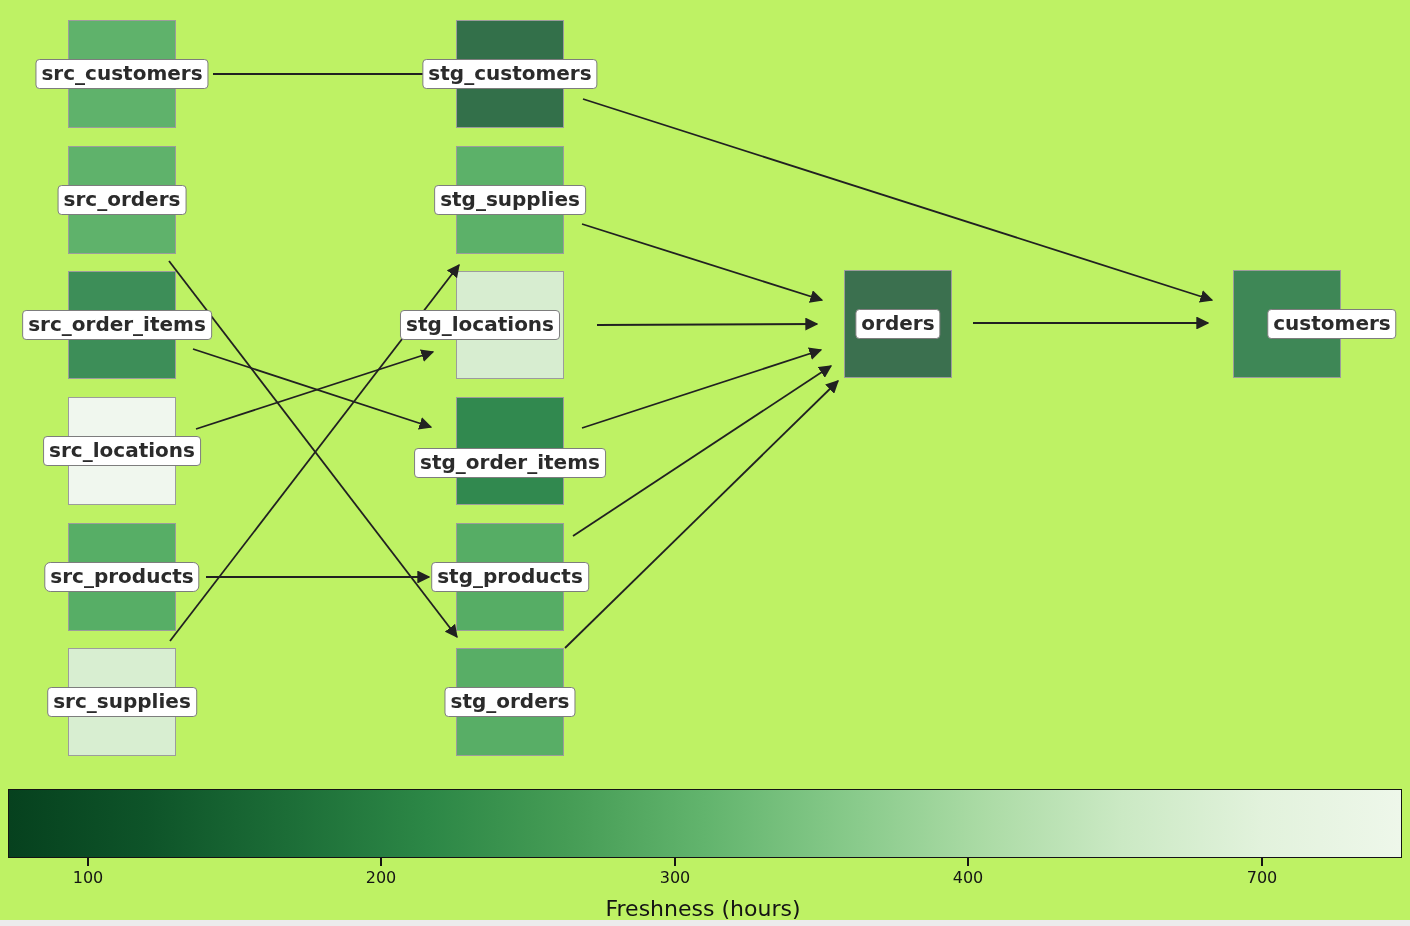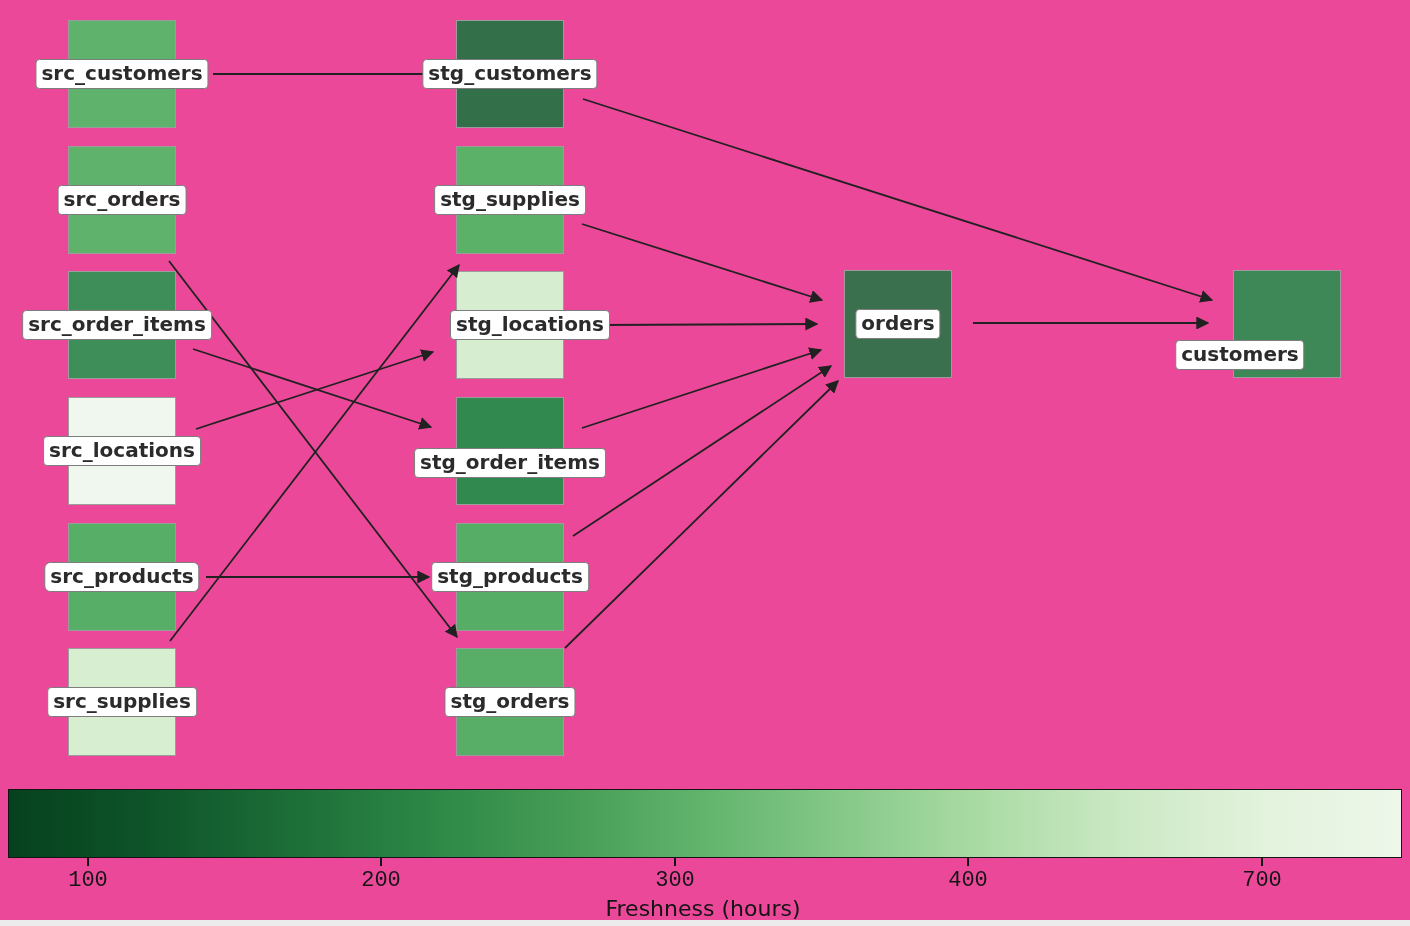--- a/index.html
+++ b/index.html
@@ -1,20 +1,20 @@
 <!DOCTYPE html>
 <html><head>
 <meta charset="utf-8">
 <style>
   html, body { margin: 0; padding: 0; background: #ffffff; }
   #figure {
     position: relative;
     width: 1410px;
     height: 926px;
-    background: #ec4899;
+    background: #bef264;
     overflow: hidden;
     font-family: "DejaVu Sans", "Liberation Sans", sans-serif;
   }
   .node-square {
     position: absolute;
     width: 108px;
     height: 108px;
     border: 1.5px solid #9c9c9c;
     box-sizing: border-box;
     z-index: 1;
@@ -49,24 +49,23 @@
   .cbar-tick {
     position: absolute;
     width: 2px;
     height: 8px;
     background: #141414;
     z-index: 1;
   }
   .cbar-tick-label {
     position: absolute;
     transform: translateX(-50%);
-    font-size: 22px;
+    font-size: 16px;
     color: #141414;
     z-index: 1;
-    font-family: Liberation Mono, monospace;
   }
   #cbar-axis-label {
     position: absolute;
     transform: translateX(-50%);
     font-size: 22px;
     color: #141414;
     z-index: 1;
   }
   #bottom-strip {
     position: absolute;
@@ -117,26 +116,26 @@
     </svg>
   <div id="label-layer">
       <div class="node-label" style="left: 122px; top: 74px;">src_customers</div>
       <div class="node-label" style="left: 122px; top: 200px;">src_orders</div>
       <div class="node-label" style="left: 117px; top: 325px;">src_order_items</div>
       <div class="node-label" style="left: 122px; top: 451px;">src_locations</div>
       <div class="node-label" style="left: 122px; top: 577px; border-radius: 6px;">src_products</div>
       <div class="node-label" style="left: 122px; top: 702px;">src_supplies</div>
       <div class="node-label" style="left: 510px; top: 74px;">stg_customers</div>
       <div class="node-label" style="left: 510px; top: 200px;">stg_supplies</div>
-      <div class="node-label" style="left: 530px; top: 325px;">stg_locations</div>
+      <div class="node-label" style="left: 480px; top: 325px;">stg_locations</div>
       <div class="node-label" style="left: 510px; top: 451px; margin-top: 12px;">stg_order_items</div>
       <div class="node-label" style="left: 510px; top: 577px;">stg_products</div>
       <div class="node-label" style="left: 510px; top: 702px;">stg_orders</div>
       <div class="node-label" style="left: 898px; top: 324px;">orders</div>
-      <div class="node-label" style="left: 1240px; top: 324px; margin-top: 31px;">customers</div>
+      <div class="node-label" style="left: 1332px; top: 324px;">customers</div>
     </div>
 
   <div id="colorbar" style="left: 8px; top: 789px; width: 1394px; height: 69px; background: linear-gradient(to right, rgb(6, 65, 30), rgb(14, 84, 41), rgb(28, 109, 55), rgb(44, 135, 70), rgb(69, 156, 85), rgb(98, 180, 109), rgb(134, 201, 137), rgb(171, 219, 165), rgb(203, 233, 196), rgb(226, 242, 220), rgb(238, 247, 234));"></div>
   <div id="cbar-ticks">
       <div class="cbar-tick" style="left: 87px; top: 858px;"></div>
       <div class="cbar-tick-label" style="left: 88px; top: 868px;">100</div>
       <div class="cbar-tick" style="left: 380px; top: 858px;"></div>
       <div class="cbar-tick-label" style="left: 381px; top: 868px;">200</div>
       <div class="cbar-tick" style="left: 674px; top: 858px;"></div>
       <div class="cbar-tick-label" style="left: 675px; top: 868px;">300</div>

